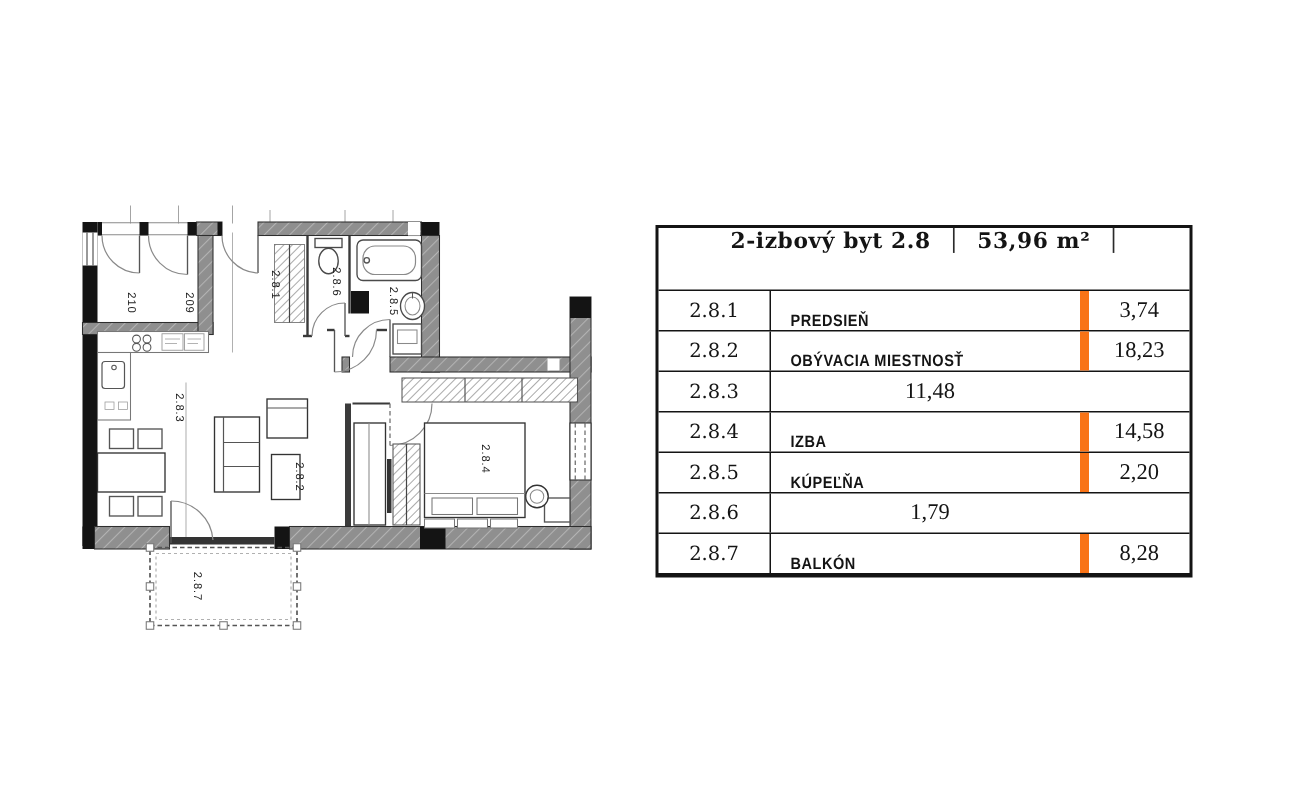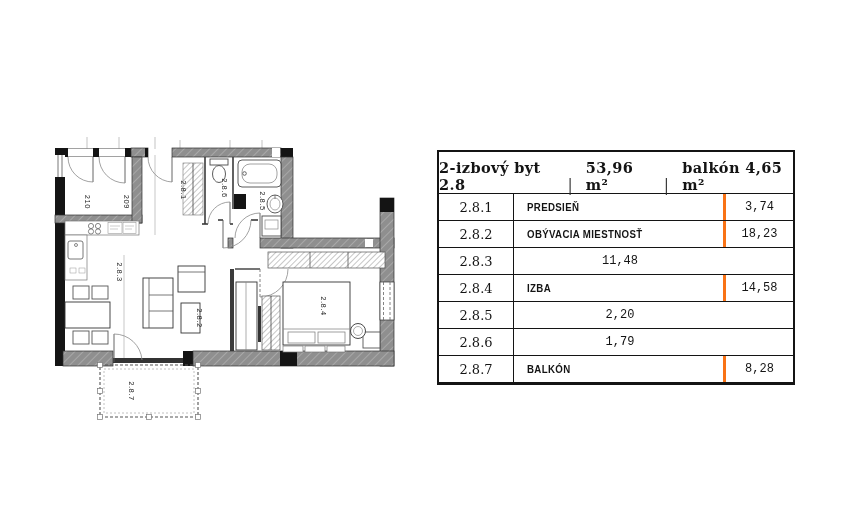--- a/index.html
+++ b/index.html
@@ -4,33 +4,33 @@
 <style>
   html,body{margin:0;padding:0;background:#fff;}
   .screen{position:relative;width:861px;height:527px;background:#ffffff;overflow:hidden;
           font-family:"Liberation Sans",sans-serif;}
   
   .plan{position:absolute;left:52px;top:136px;width:352px;height:292px;}
   .lbl{font-family:"Liberation Sans",sans-serif;font-size:7.5px;letter-spacing:.6px;fill:#1d1d1d;}
   
   .rt{position:absolute;left:437px;top:150px;width:358px;background:#fff;
       border:2px solid #141414;border-bottom-width:3px;box-sizing:border-box;color:#141414;}
-  .rt-header{height:41px;display:flex;align-items:flex-end;justify-content:center;gap:13px;
+  .rt-header{height:41px;display:flex;align-items:flex-start;justify-content:center;gap:13px;
       border-bottom:1px solid #141414;font-family:"DejaVu Serif",serif;font-weight:700;
       font-size:14.5px;letter-spacing:.4px;}
   .rt-sep{font-weight:400;color:#2b2b2b;font-size:14px;transform:scaleY(1.2);}
   .rt-row{display:grid;grid-template-columns:75px 212px 1fr;height:26px;border-bottom:1px solid #141414;}
   .rt-row:last-child{border-bottom:none;}
   .c-code{display:flex;align-items:center;justify-content:center;border-right:1px solid #141414;
       font-family:"DejaVu Serif",serif;font-size:13px;}
-  .c-name{display:flex;align-items:center;padding-left:13px;border-right:3px solid #f97316;overflow:hidden;}
+  .c-name{display:flex;align-items:flex-end;padding-left:13px;border-right:6px solid #f97316;overflow:hidden;}
   .c-name span{display:inline-block;transform:scaleX(.88);transform-origin:left center;
       font-weight:700;font-size:11px;letter-spacing:.4px;white-space:nowrap;}
   .c-area{display:flex;align-items:center;justify-content:center;
-      font-family:Liberation Mono, monospace;font-size:12px;text-align:right;}
+      font-family:Liberation Serif, serif;font-size:15px;text-align:right;}
 </style>
 </head>
 <body>
 
 <div class="screen">
 
   <div class="plan">
     <svg width="352" height="292" viewBox="0 0 352 292" xmlns="http://www.w3.org/2000/svg">
       <defs>
         <pattern id="wallHatch" width="6" height="6" patternUnits="userSpaceOnUse" patternTransform="rotate(45)">
@@ -282,21 +282,20 @@
       </g>
     </svg>
   </div>
 
   <div class="rt">
     <div class="rt-header">
       <span>2-izbový byt 2.8</span>
       <span class="rt-sep">|</span>
       <span>53,96 m²</span>
       <span class="rt-sep">|</span>
-      <span>balkón 4,65 m²</span>
     </div>
 
     <div class="rt-row">
       <div class="c-code">2.8.1</div>
       <div class="c-name">
           <span>PREDSIEŇ</span>
         </div>
       <div class="c-area">3,74</div>
     </div>
     <div class="rt-row">
@@ -312,20 +311,23 @@
     </div>
     <div class="rt-row">
       <div class="c-code">2.8.4</div>
       <div class="c-name">
           <span>IZBA</span>
         </div>
       <div class="c-area">14,58</div>
     </div>
     <div class="rt-row">
       <div class="c-code">2.8.5</div>
+      <div class="c-name">
+          <span>KÚPEĽŇA</span>
+        </div>
       <div class="c-area">2,20</div>
     </div>
     <div class="rt-row">
       <div class="c-code">2.8.6</div>
       <div class="c-area">1,79</div>
     </div>
     <div class="rt-row">
       <div class="c-code">2.8.7</div>
       <div class="c-name">
           <span>BALKÓN</span>

